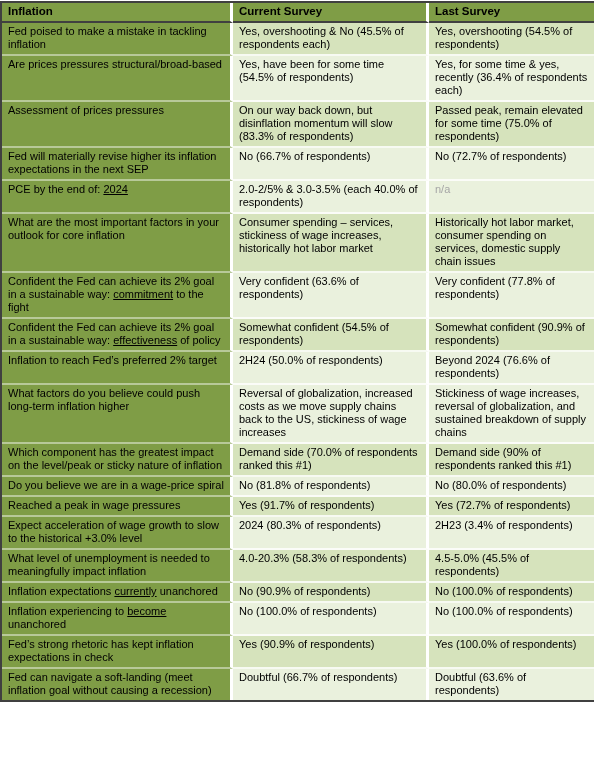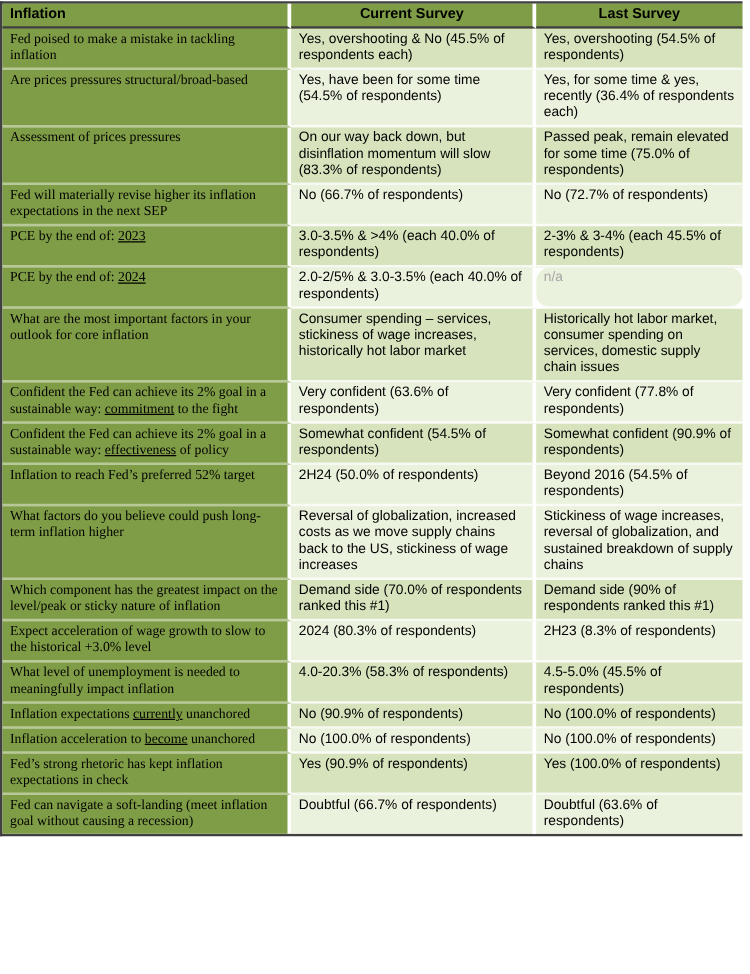--- a/index.html
+++ b/index.html
@@ -40,35 +40,34 @@
     vertical-align:top;
     text-align:left;
     word-wrap:break-word;
   }
   th{
     background:var(--olive);
     font-weight:bold;
     font-size:11.5px;
     border-bottom:2px solid var(--dark);
   }
-  th.center{text-align:center;}
+  th.center{}
   th.gutter, td.gutter{border-right:3px solid #ffffff;}
   td.q{
     background:var(--olive);
     border-bottom:2px solid rgba(255,255,255,0.45);
-    font-family:Liberation Serif, serif;
   }
   tr.odd td.data{background:var(--row-odd);}
   tr.even td.data{background:var(--row-even);}
   td.data{
     border-bottom:2px solid rgba(255,255,255,0.8);
   }
   tbody tr:last-child td{border-bottom:none;}
   .u{text-decoration:underline;}
-  td.data.muted{color:var(--muted);border-radius:11px;}
+  td.data.muted{color:var(--muted);}
 </style>
 </head>
 <body>
 
 <div class="page">
   <table class="survey">
     <colgroup>
       <col class="c1">
         <col class="c2">
         <col class="c3">
@@ -94,25 +93,20 @@
         <tr class="odd">
     <td class="q gutter"><span>Assessment of prices pressures</span><span class="u"></span><span></span></td>
     <td class="data gutter">On our way back down, but disinflation momentum will slow (83.3% of respondents)</td>
     <td class="data">Passed peak, remain elevated for some time (75.0% of respondents)</td>
   </tr>
         <tr class="even">
     <td class="q gutter"><span>Fed will materially revise higher its inflation expectations in the next SEP</span><span class="u"></span><span></span></td>
     <td class="data gutter">No (66.7% of respondents)</td>
     <td class="data">No (72.7% of respondents)</td>
   </tr>
-        <tr class="odd">
-    <td class="q gutter"><span>PCE by the end of: </span><span class="u">2023</span><span></span></td>
-    <td class="data gutter">3.0-3.5% &amp; &gt;4% (each 40.0% of respondents)</td>
-    <td class="data">2-3% &amp; 3-4% (each 45.5% of respondents)</td>
-  </tr>
         <tr class="even">
     <td class="q gutter"><span>PCE by the end of: </span><span class="u">2024</span><span></span></td>
     <td class="data gutter">2.0-2/5% &amp; 3.0-3.5% (each 40.0% of respondents)</td>
     <td class="data muted">n/a</td>
   </tr>
         <tr class="odd">
     <td class="q gutter"><span>What are the most important factors in your outlook for core inflation</span><span class="u"></span><span></span></td>
     <td class="data gutter">Consumer spending – services, stickiness of wage increases, historically hot labor market</td>
     <td class="data">Historically hot labor market, consumer spending on services, domestic supply chain issues</td>
   </tr>
@@ -120,51 +114,61 @@
     <td class="q gutter"><span>Confident the Fed can achieve its 2% goal in a sustainable way: </span><span class="u">commitment</span><span> to the fight</span></td>
     <td class="data gutter">Very confident (63.6% of respondents)</td>
     <td class="data">Very confident (77.8% of respondents)</td>
   </tr>
         <tr class="odd">
     <td class="q gutter"><span>Confident the Fed can achieve its 2% goal in a sustainable way: </span><span class="u">effectiveness</span><span> of policy</span></td>
     <td class="data gutter">Somewhat confident (54.5% of respondents)</td>
     <td class="data">Somewhat confident (90.9% of respondents)</td>
   </tr>
         <tr class="even">
-    <td class="q gutter"><span>Inflation to reach Fed’s preferred 52% target</span><span class="u"></span><span></span></td>
+    <td class="q gutter"><span>Inflation to reach Fed’s preferred 2% target</span><span class="u"></span><span></span></td>
     <td class="data gutter">2H24 (50.0% of respondents)</td>
-    <td class="data">Beyond 2016 (54.5% of respondents)</td>
+    <td class="data">Beyond 2024 (76.6% of respondents)</td>
   </tr>
         <tr class="even">
     <td class="q gutter"><span>What factors do you believe could push long-term inflation higher</span><span class="u"></span><span></span></td>
     <td class="data gutter">Reversal of globalization, increased costs as we move supply chains back to the US, stickiness of wage increases</td>
     <td class="data">Stickiness of wage increases, reversal of globalization, and sustained breakdown of supply chains</td>
   </tr>
         <tr class="odd">
     <td class="q gutter"><span>Which component has the greatest impact on the level/peak or sticky nature of inflation</span><span class="u"></span><span></span></td>
     <td class="data gutter">Demand side (70.0% of respondents ranked this #1)</td>
     <td class="data">Demand side (90% of respondents ranked this #1)</td>
   </tr>
         <tr class="even">
+    <td class="q gutter"><span>Do you believe we are in a wage-price spiral</span><span class="u"></span><span></span></td>
+    <td class="data gutter">No (81.8% of respondents)</td>
+    <td class="data">No (80.0% of respondents)</td>
+  </tr>
+        <tr class="odd">
+    <td class="q gutter"><span>Reached a peak in wage pressures</span><span class="u"></span><span></span></td>
+    <td class="data gutter">Yes (91.7% of respondents)</td>
+    <td class="data">Yes (72.7% of respondents)</td>
+  </tr>
+        <tr class="even">
     <td class="q gutter"><span>Expect acceleration of wage growth to slow to the historical +3.0% level</span><span class="u"></span><span></span></td>
     <td class="data gutter">2024 (80.3% of respondents)</td>
-    <td class="data">2H23 (8.3% of respondents)</td>
+    <td class="data">2H23 (3.4% of respondents)</td>
   </tr>
         <tr class="odd">
     <td class="q gutter"><span>What level of unemployment is needed to meaningfully impact inflation</span><span class="u"></span><span></span></td>
     <td class="data gutter">4.0-20.3% (58.3% of respondents)</td>
     <td class="data">4.5-5.0% (45.5% of respondents)</td>
   </tr>
         <tr class="odd">
     <td class="q gutter"><span>Inflation expectations </span><span class="u">currently</span><span> unanchored</span></td>
     <td class="data gutter">No (90.9% of respondents)</td>
     <td class="data">No (100.0% of respondents)</td>
   </tr>
         <tr class="even">
-    <td class="q gutter"><span>Inflation acceleration to </span><span class="u">become</span><span> unanchored</span></td>
+    <td class="q gutter"><span>Inflation experiencing to </span><span class="u">become</span><span> unanchored</span></td>
     <td class="data gutter">No (100.0% of respondents)</td>
     <td class="data">No (100.0% of respondents)</td>
   </tr>
         <tr class="odd">
     <td class="q gutter"><span>Fed’s strong rhetoric has kept inflation expectations in check</span><span class="u"></span><span></span></td>
     <td class="data gutter">Yes (90.9% of respondents)</td>
     <td class="data">Yes (100.0% of respondents)</td>
   </tr>
         <tr class="even">
     <td class="q gutter"><span>Fed can navigate a soft-landing (meet inflation goal without causing a recession)</span><span class="u"></span><span></span></td>

